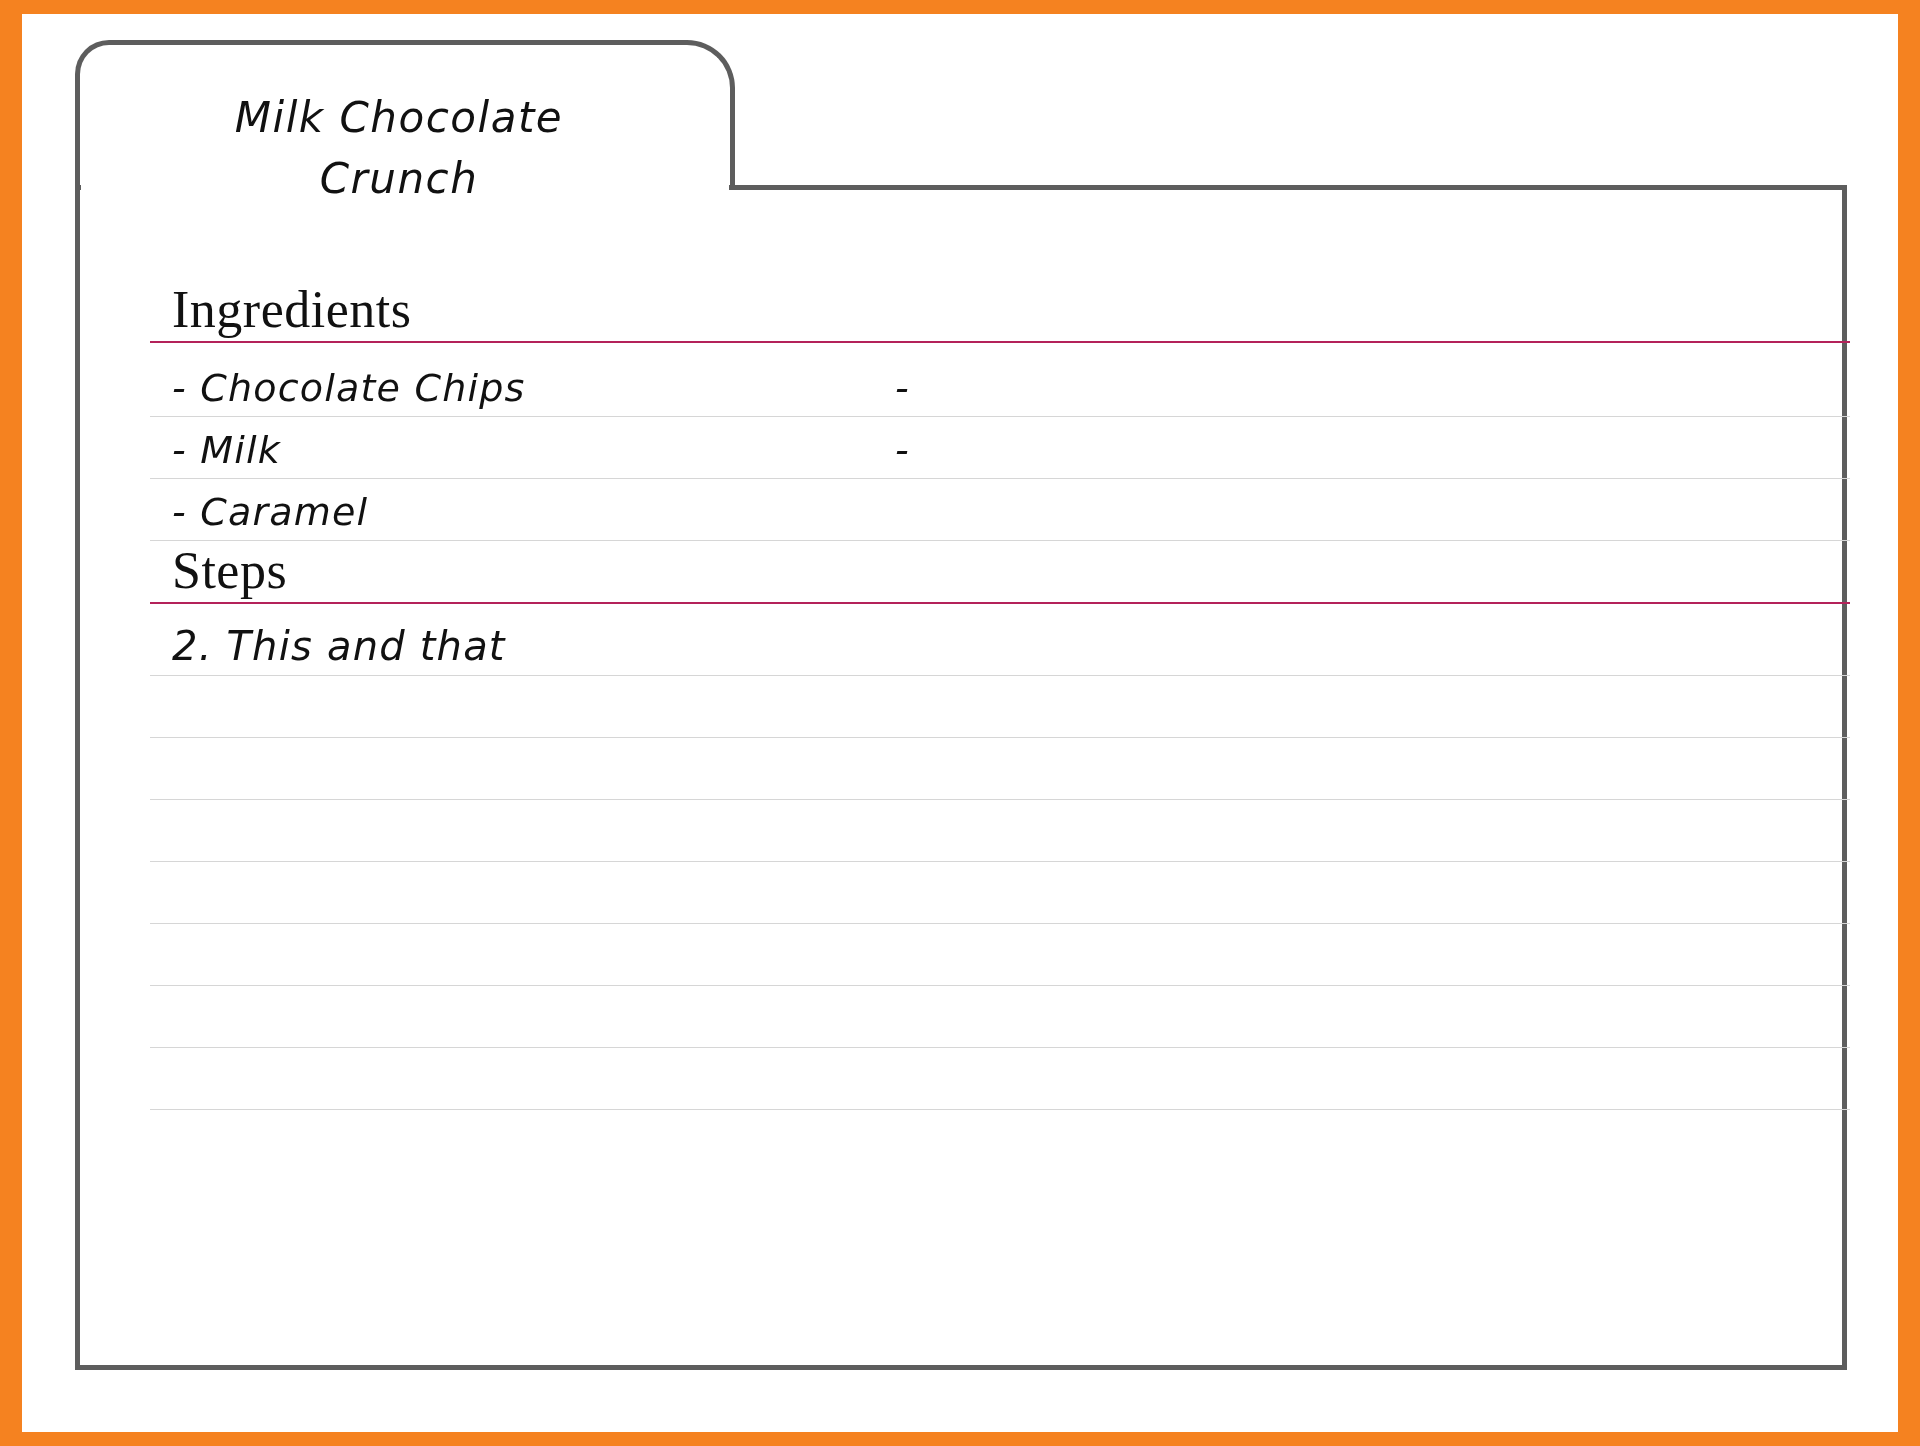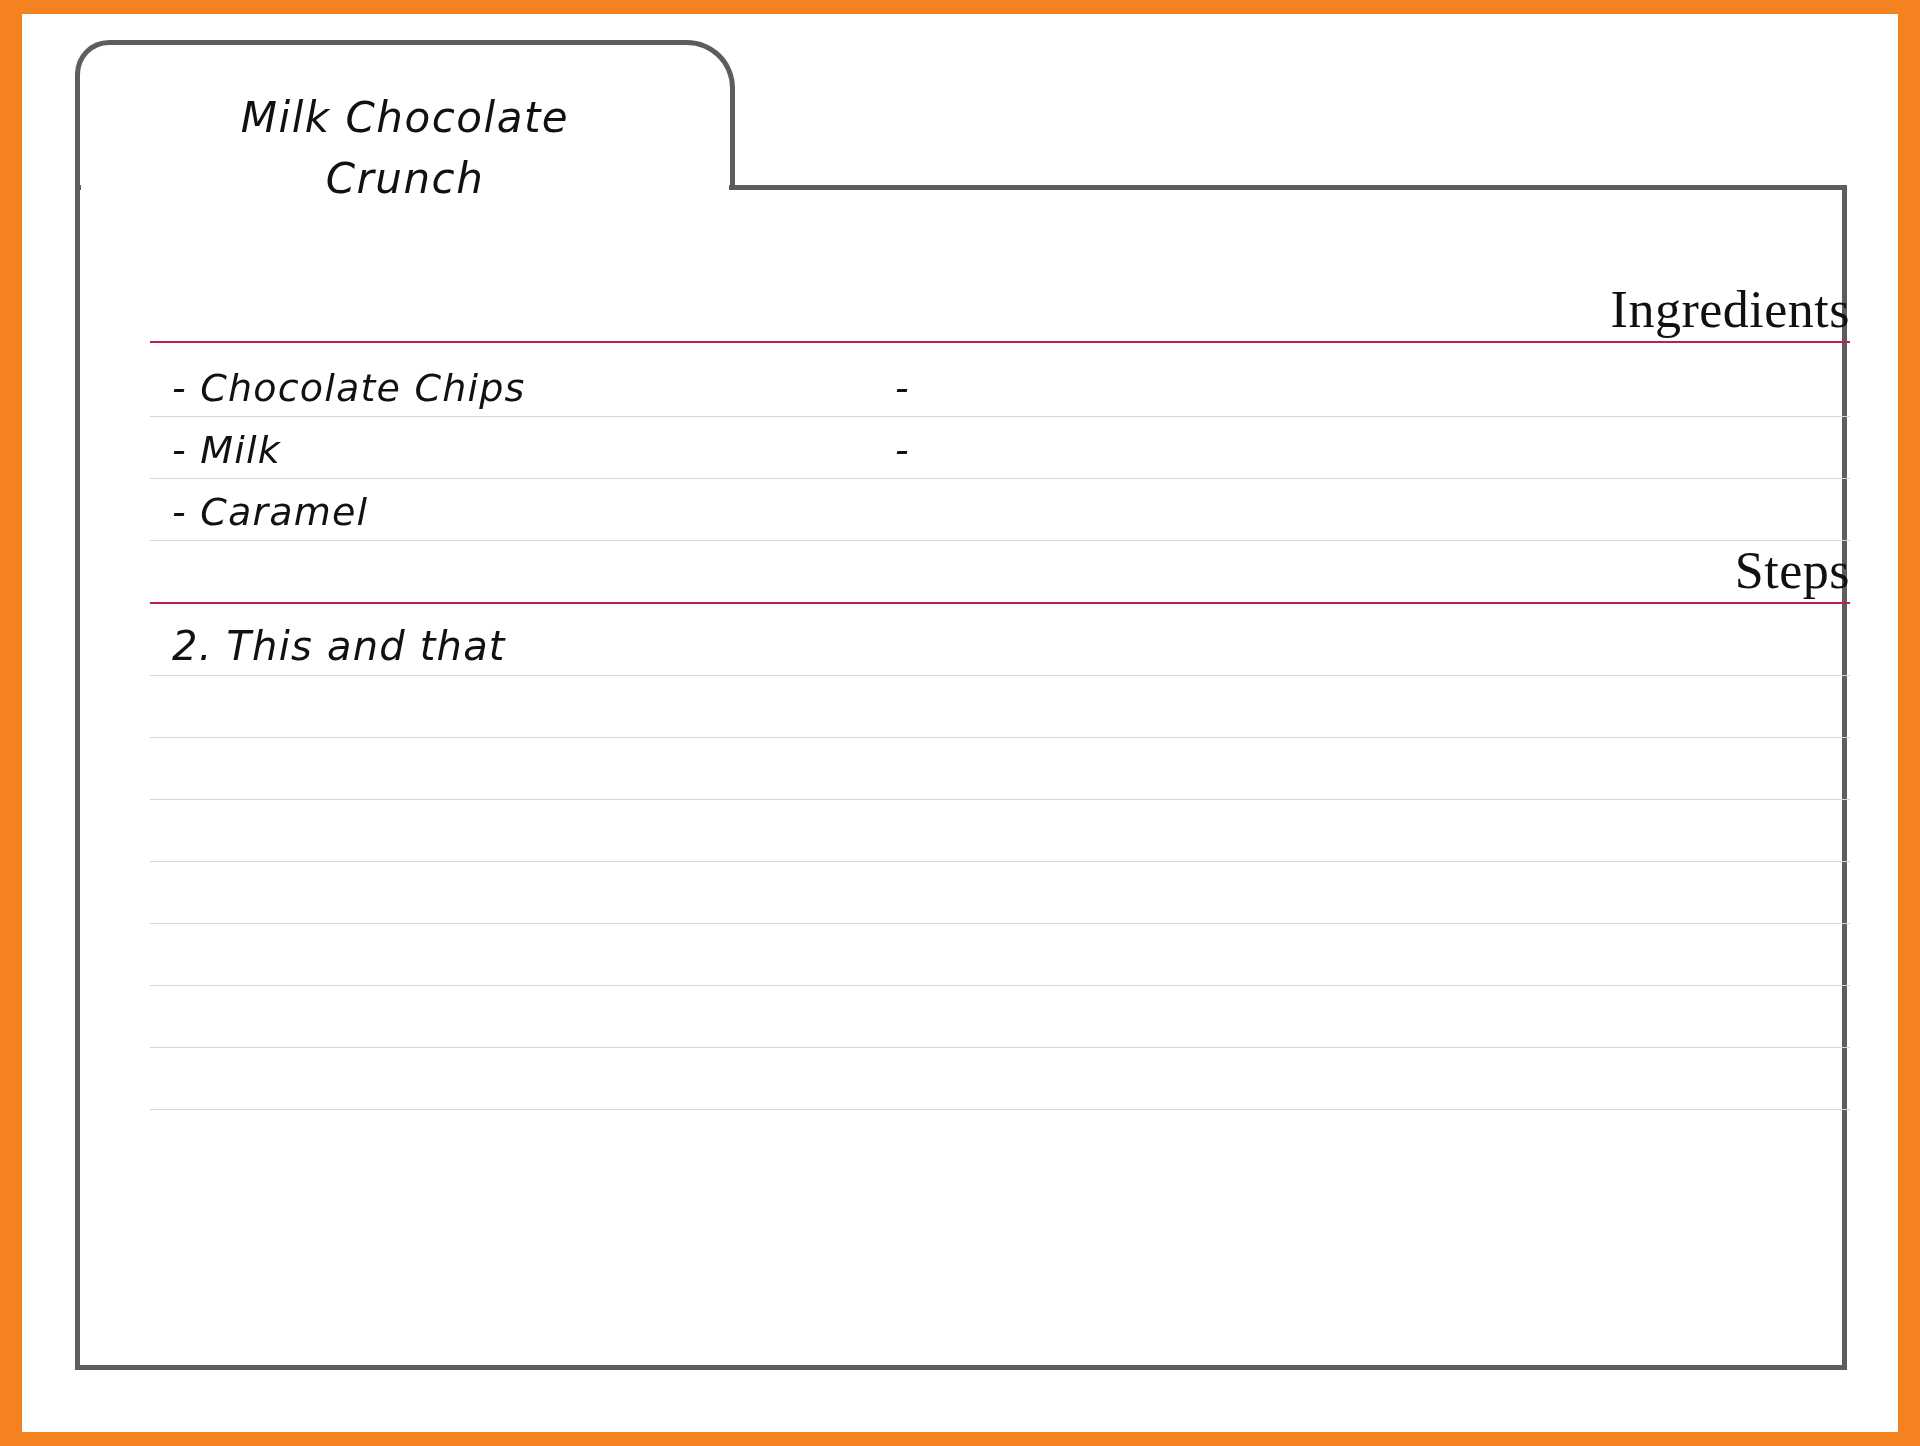--- a/index.html
+++ b/index.html
@@ -79,21 +79,21 @@
     left: 26px;
     top: 139px;
     width: 648px;
     height: 14px;
     background: #ffffff;
   }
 
   
   #title-block {
     position: absolute;
-    left: 50px;
+    left: 44px;
     top: 48px;
     width: 600px;
     text-align: center;
     font-family: "DejaVu Sans", sans-serif;
     font-size: 42px;
     color: #111111;
     line-height: 1.45;
     font-style: italic;
     letter-spacing: 1.5px;
   }
@@ -107,21 +107,20 @@
     width: 1700px;
     height: 1090px;
   }
 
   .section-heading {
     font-family: "Liberation Serif", serif;
     font-size: 52px;
     color: #111111;
     padding-left: 22px;
     letter-spacing: 0.5px;
-    text-align: right;
   }
   .heading-rule {
     border-bottom: 2px solid #b4225a;
     width: 1700px;
     margin-top: 2px;
   }
 
   .ruled-line {
     border-bottom: 1.5px solid #d6d6d6;
     height: 62px;

